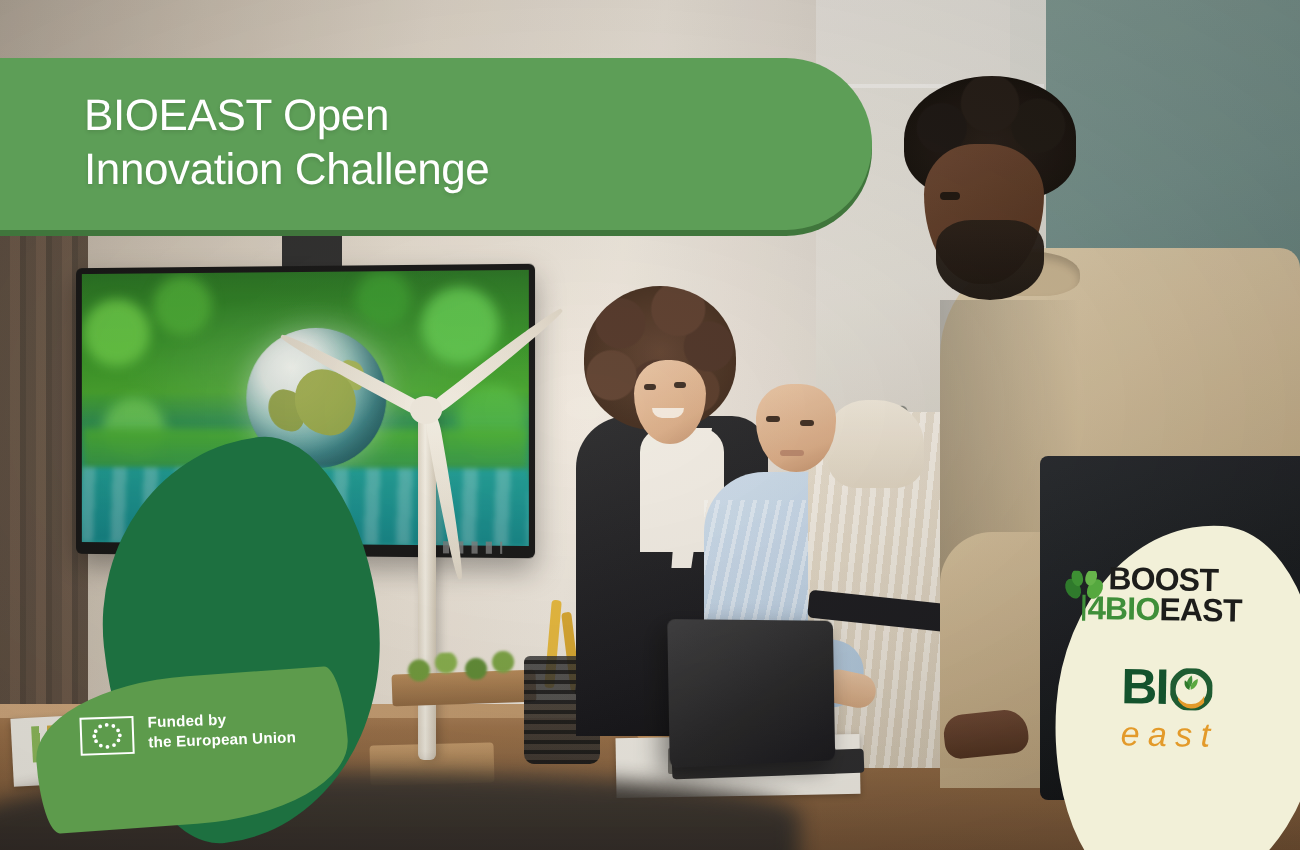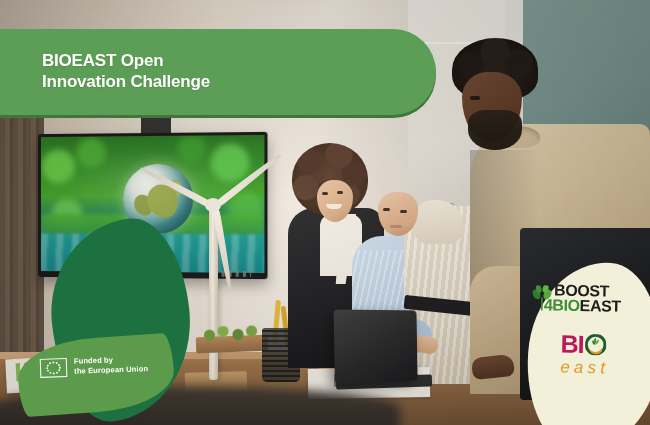--- a/index.html
+++ b/index.html
@@ -470,22 +470,22 @@
     position: absolute; left: -30px; top: 29px;
     width: 466px; height: 86px;
     background: #5d9e57;
     border-radius: 0 48px 48px 0;
     box-shadow: 0 3px 0 0 #40763c;
     display: flex; align-items: center;
     padding-left: 72px; padding-right: 30px;
   }
   .title-text {
     color: #ffffff;
-    font-size: 17px;
-    font-weight: 700;
+    font-size: 22px;
+    font-weight: 400;
     line-height: 1.22;
     letter-spacing: -.2px;
     white-space: pre-line;
     text-shadow: 0 1px 2px rgba(0,0,0,.12);
   }
 
   
   .leaf-dark {
     position: absolute; left: 52px; top: 220px;
     width: 138px; height: 200px;
@@ -559,21 +559,21 @@
   .logo-bioeast {
     position: absolute; left: 546px; top: 332px;
     transform: rotate(1deg);
     text-align: center; width: 74px;
   }
   .bio-top {
     display: flex; align-items: center; justify-content: center; gap: 0px;
     line-height: 1;
   }
   .bio-bi {
-    font-size: 25px; font-weight: 700; color: #be185d; letter-spacing: -1px;
+    font-size: 25px; font-weight: 700; color: #14532d; letter-spacing: -1px;
   }
   .bio-o {
     position: relative; width: 21px; height: 21px; flex: 0 0 auto;
     margin-left: 1px;
   }
   .bio-east {
     font-size: 17px; color: #e39a2a; letter-spacing: 4.2px;
     font-style: italic; font-weight: 400;
     margin-top: 1px; padding-left: 4px;
   }

